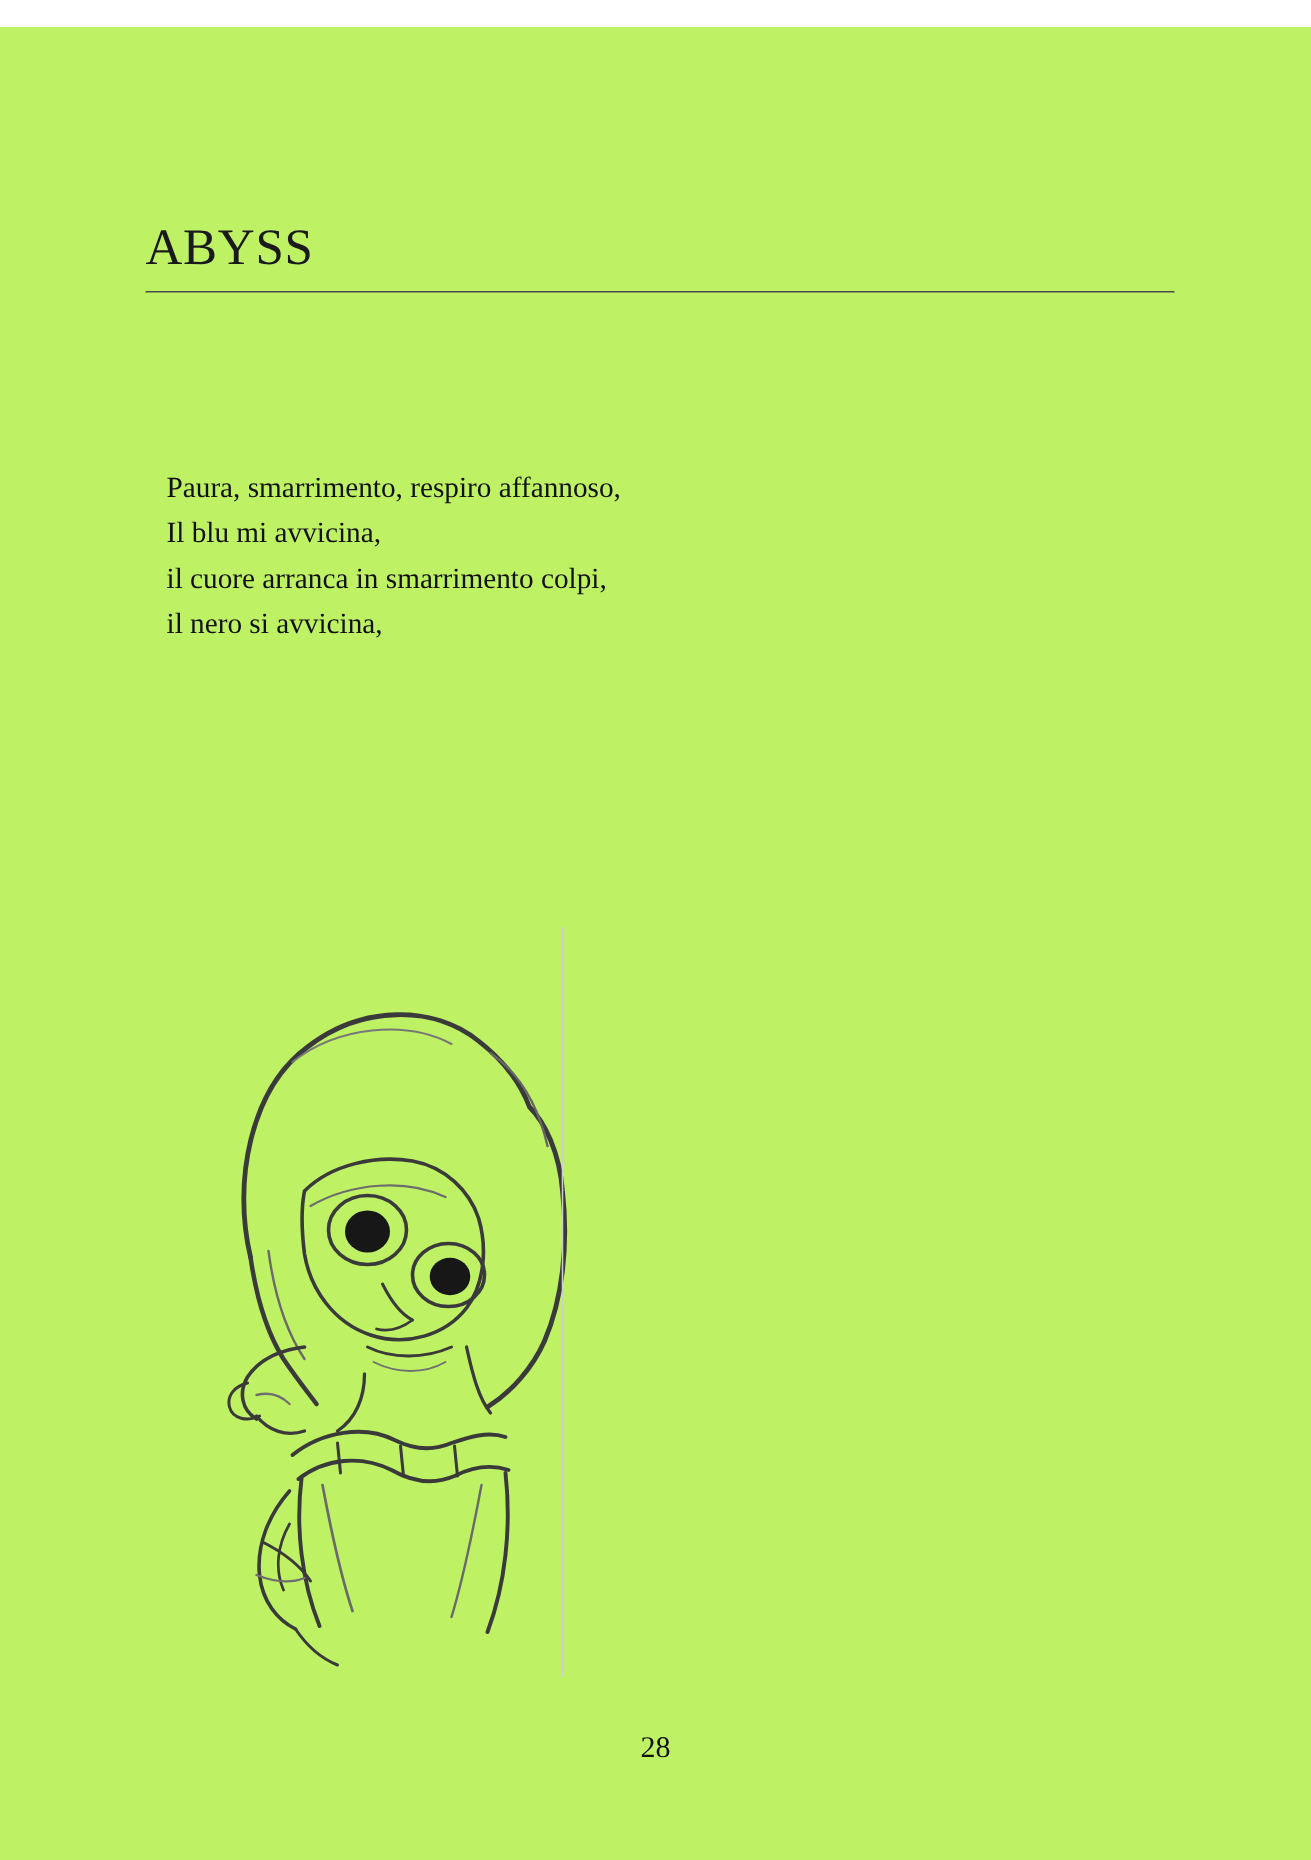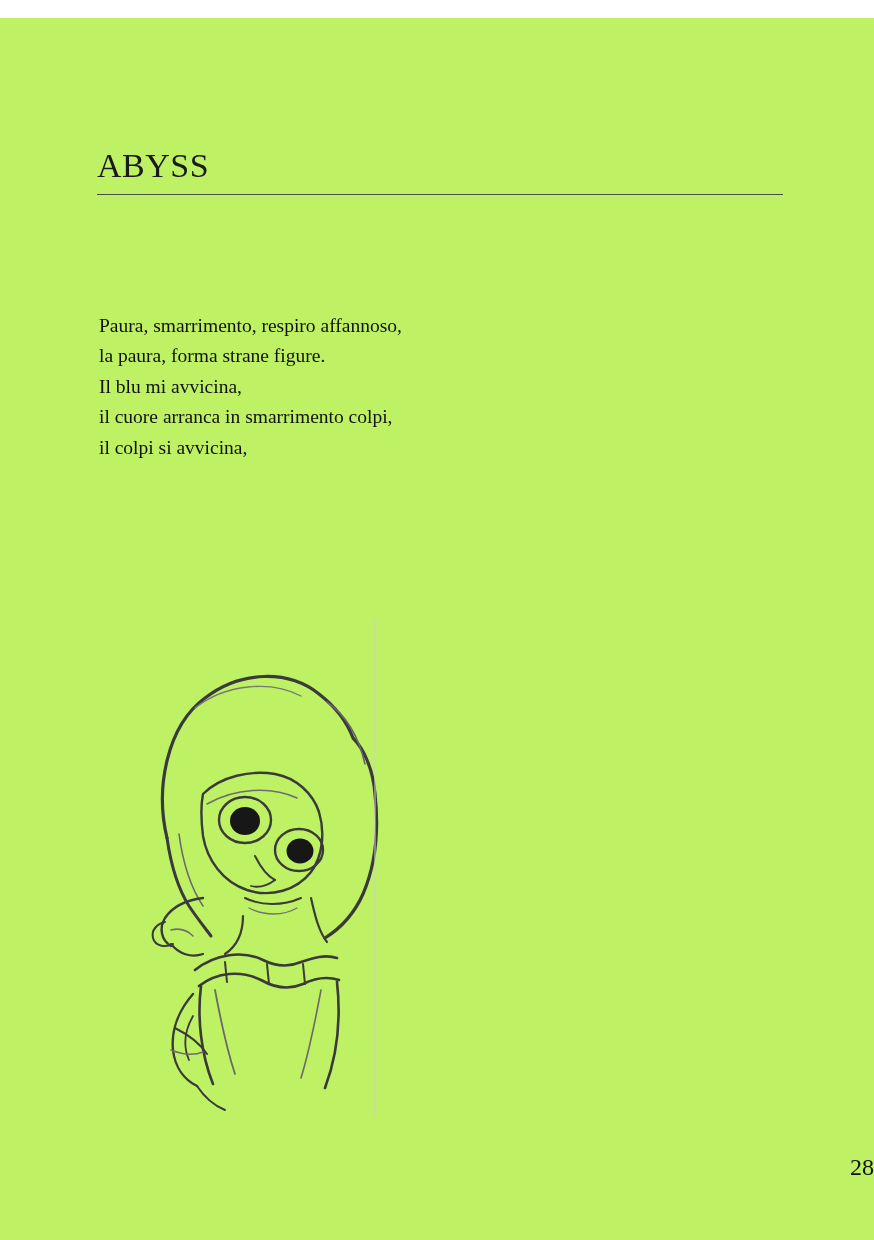--- a/index.html
+++ b/index.html
@@ -33,21 +33,21 @@
     margin: 0;
     padding: 0 0 8px 0;
   }
   .title-rule {
     width: 100%;
     height: 1px;
     background: #4a4a4a;
   }
   .poem {
     position: absolute;
-    left: 99px;
+    left: 111px;
     top: 293px;
     width: 700px;
     font-size: 19.5px;
     line-height: 30.4px;
     color: #111111;
   }
   .poem .line {
     white-space: pre;
   }
   .illustration {
@@ -60,41 +60,40 @@
   .illustration svg {
     display: block;
     width: 100%;
     height: 100%;
   }
   .page-number {
     position: absolute;
     left: 0;
     top: 1136px;
     width: 874px;
-    text-align: right;
-    font-size: 24px;
+    text-align: center;
+    font-size: 20px;
     color: #111111;
   }
 </style>
 </head>
 <body>
 
 <div class="page">
 
   <div class="title-block">
     <h1 class="title">ABYSS</h1>
     <div class="title-rule"></div>
   </div>
 
   <div class="poem">
     <div class="line">Paura, smarrimento, respiro affannoso,</div>
-    <div class="line">la paura, forma strane figure.</div>
     <div class="line">Il blu mi avvicina,</div>
     <div class="line">il cuore arranca in smarrimento colpi,</div>
-    <div class="line">il colpi si avvicina,</div>
+    <div class="line">il nero si avvicina,</div>
   </div>
 
   <div class="illustration">
     <svg viewBox="0 0 380 530" xmlns="http://www.w3.org/2000/svg" aria-hidden="true">
       <g fill="none" stroke="#3a3a3a" stroke-linecap="round" stroke-linejoin="round">
 
         <path d="M92,240 C80,190 92,128 130,100 C166,72 214,72 244,96 C262,110 272,124 278,140
                  C288,150 298,170 300,196 C304,232 300,268 288,296 C280,314 266,330 250,340" stroke-width="3.2"></path>
         <path d="M92,240 C96,268 104,292 114,308 C122,320 130,330 136,338" stroke-width="3"></path>
         <path d="M104,236 C108,266 116,290 128,308" stroke-width="1.6" stroke="#6a6a6a"></path>

